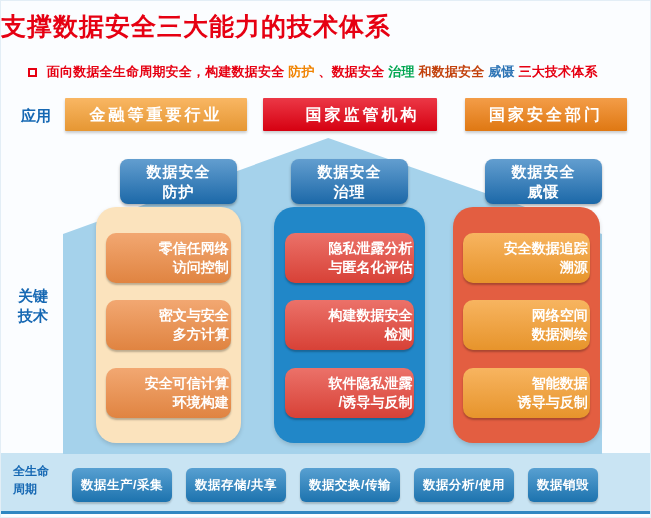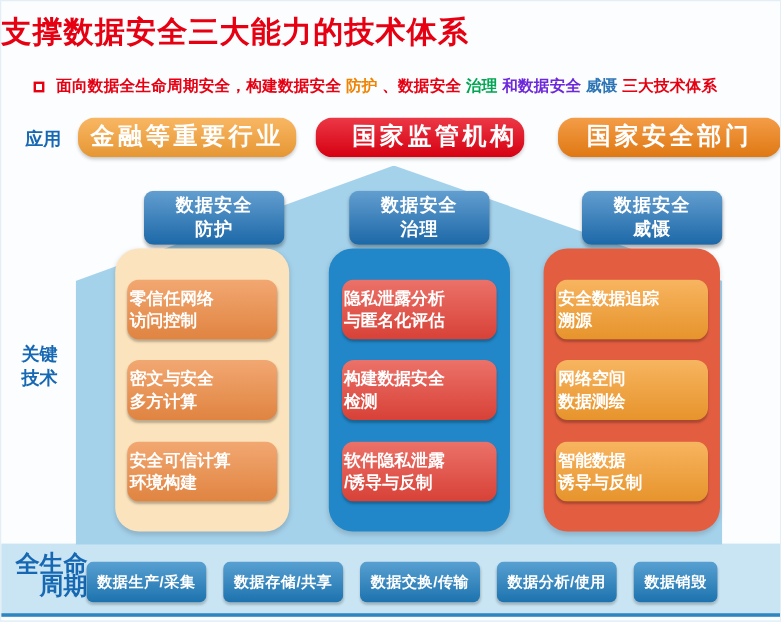--- a/index.html
+++ b/index.html
@@ -10,29 +10,29 @@
            font-size:25px; font-weight:bold; letter-spacing:1px; }
 
   .subtitle { position:absolute; left:27px; top:62px; width:618px;
               font-size:13px; font-weight:bold; letter-spacing:.2px; white-space:nowrap; }
   .bullet-square { display:inline-block; width:9px; height:9px; border:2px solid #e60012;
                    margin-right:6px; vertical-align:-1px; }
 
   .side-label { position:absolute; font-weight:bold; white-space:pre-line; }
   .label-app   { left:20px; top:106px; font-size:15px; }
   .label-tech  { left:17px; top:285px; font-size:15px; line-height:20px; }
-  .label-cycle { left:12px; top:461px; font-size:20px; line-height:18px;text-align:right; }
+  .label-cycle { left:12px; top:461px; font-size:12px; line-height:18px; }
 
   .app-box { position:absolute; top:97px; height:33px; line-height:33px; text-align:center;
-             color:#fff; font-weight:bold; font-size:20px; letter-spacing:3px; border-radius:14px;
+             color:#fff; font-weight:bold; font-size:16px; letter-spacing:3px; border-radius:1px;
              background-image:linear-gradient(180deg, rgba(255,255,255,.22), rgba(0,0,0,.07));
              box-shadow:0 2px 3px rgba(0,0,0,.2); }
   .app1 { left:64px;  width:182px; }
   .app2 { left:262px; width:174px;padding-left:25px; }
-  .app3 { left:464px; width:186px; }
+  .app3 { left:464px; width:162px; }
 
   .arrow { position:absolute; left:62px; top:137px; width:539px; height:316px;
            clip-path:polygon(49.2% 0%, 100% 30.4%, 100% 100%, 0% 100%, 0% 30.4%); }
 
   .bottom-band { position:absolute; left:0; top:452px; width:651px; height:58px; }
   .bottom-line { position:absolute; left:0; top:510px; width:651px; height:3px; background:#2e86c1; }
 
   .col-header { position:absolute; top:158px; height:45px; border-radius:8px;
                 color:#fff; font-weight:bold; font-size:15px; line-height:20px; letter-spacing:1px;
                 display:flex; align-items:center; justify-content:center; text-align:center;
@@ -44,21 +44,21 @@
   .h3 { left:484px; width:117px; }
 
   .container { position:absolute; top:206px; height:236px; border-radius:20px;
                display:flex; flex-direction:column; justify-content:space-evenly; align-items:center;
                padding:8px 0; box-shadow:0 2px 4px rgba(0,0,0,.15); }
   .c1 { left:95px;  width:145px; }
   .c2 { left:273px; width:151px; }
   .c3 { left:452px; width:147px; }
 
   .tech-item { width:86%; border-radius:10px; color:#fff; font-weight:bold; font-size:14px;
-               line-height:19px; text-align:left; padding:6px 2px; white-space:pre-line;
+               line-height:19px; text-align:right; padding:6px 2px; white-space:pre-line;
                background-image:linear-gradient(180deg, rgba(255,255,255,.24), rgba(0,0,0,.06));
                box-shadow:0 2px 2px rgba(0,0,0,.25); }
 
   .lifecycle-row { position:absolute; left:71px; top:467px; width:526px;
                    display:flex; justify-content:space-between; }
   .cycle-box { height:34px; line-height:34px; padding:0 9px; border-radius:6px;
                color:#fff; font-weight:bold; font-size:12.5px; letter-spacing:.5px;
                background-image:linear-gradient(180deg, rgba(255,255,255,.25), rgba(0,0,0,.10));
                box-shadow:0 2px 2px rgba(0,0,0,.2); }
 </style>
@@ -72,21 +72,21 @@
   <div class="arrow" style="background-color: rgb(165, 210, 235);"></div>
 
   <div class="title" style="color: rgb(230, 0, 18);">支撑数据安全三大能力的技术体系</div>
 
   <div class="subtitle">
     <span class="bullet-square"></span>
     <span style="color: rgb(230, 0, 18);">面向数据全生命周期安全，构建数据安全</span>
     <span style="color: rgb(240, 131, 0);">防护</span>
     <span style="color: rgb(230, 0, 18);">、数据安全</span>
     <span style="color: rgb(0, 166, 81);">治理</span>
-    <span style="color: #6d28d9; font-family: Liberation Serif, serif;">和数据安全</span>
+    <span style="color: #c2410c; font-family: Liberation Serif, serif;">和数据安全</span>
     <span style="color: rgb(46, 117, 182);">威慑</span>
     <span style="color: rgb(230, 0, 18);">三大技术体系</span>
   </div>
 
   <div class="side-label label-app" style="color: rgb(22, 104, 179);">应用</div>
   <div class="side-label label-tech" style="color: rgb(22, 104, 179);">关键
 技术</div>
   <div class="side-label label-cycle" style="color: rgb(22, 104, 179);">全生命
 周期</div>
 

